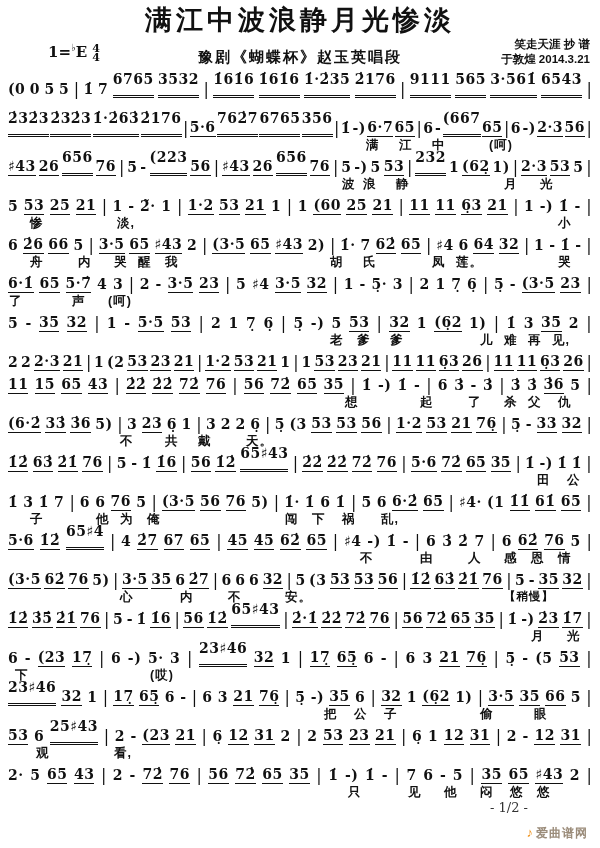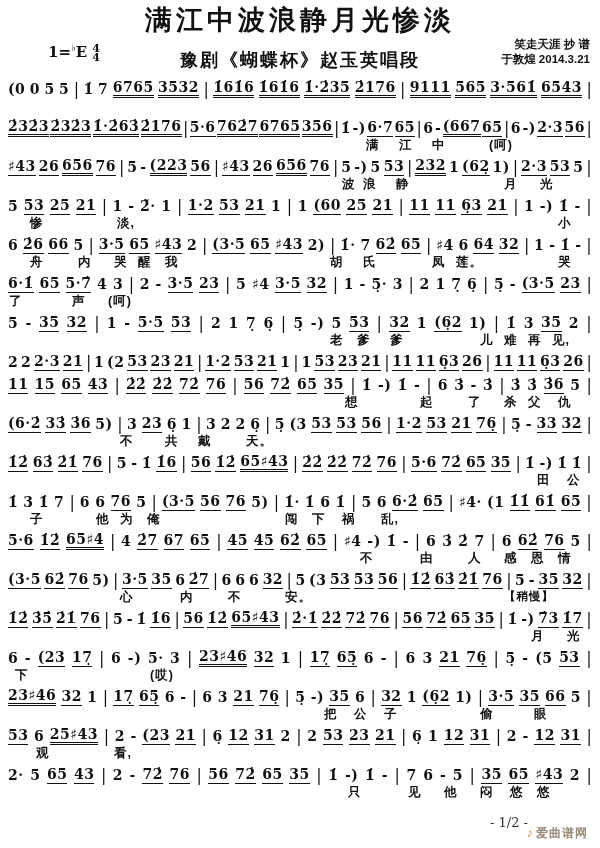--- a/index.html
+++ b/index.html
@@ -15,43 +15,43 @@
   .meta-row{position:relative;height:36px;margin-top:1px;}
   .keysig{
     position:absolute;left:12px;top:6px;font-family:"DejaVu Serif",serif;
     font-weight:bold;font-size:15px;margin-left:36px;
   }
   .keysig sup{font-size:10px;}
   .frac{display:inline-block;vertical-align:middle;text-align:center;
     font-size:11px;line-height:9px;margin-left:5px;}
   .subtitle{
     position:absolute;left:0;right:0;top:12px;text-align:center;
-    font-weight:bold;font-size:18px;letter-spacing:2px;
+    font-weight:bold;font-size:15px;letter-spacing:2px;
   }
   .credits{position:absolute;right:10px;top:1px;font-size:11.5px;font-weight:bold;
     text-align:right;line-height:15px;}
   
   #score{margin-top:3px;}
   .music-row{
     display:flex;justify-content:space-between;align-items:flex-end;
     height:23px;padding:0 8px;
     font-family:"DejaVu Serif",serif;font-weight:bold;font-size:14px;
     white-space:nowrap;
   }
   .tok{display:inline-block;letter-spacing:0.5px;line-height:17px;}
   .u1{border-bottom:1px solid #111;padding-bottom:2px;line-height:14px;}
-  .u2{border-bottom:3px double #111;padding-bottom:1px;line-height:14px;}
+  .u2{border-bottom:3px double #111;padding-bottom:9px;line-height:14px;}
   .bar{font-weight:normal;font-size:16px;letter-spacing:0;}
   .lyr-row{position:relative;height:16px;font-size:12.5px;font-weight:bold;}
   .lyr{position:absolute;top:0;letter-spacing:1px;white-space:nowrap;}
   .mark{font-size:11.5px;}
   
   .pagenum{
     text-align:right;padding-right:72px;font-family:"DejaVu Serif",serif;
-    font-size:13px;margin-top:15px;color:#333;
+    font-size:13px;margin-top:0px;color:#333;
   }
   .watermark{
     position:absolute;right:12px;bottom:6px;font-size:12px;font-weight:bold;
     color:#9b8c7a;letter-spacing:1px;
   }
   .watermark .note{color:#f0941e;font-size:13px;margin-right:2px;}
 </style>
 </head>
 <body>
 
@@ -641,21 +641,21 @@
         <span class="tok u1">72̇</span>
         <span class="tok u1">76</span>
         <span class="tok bar">|</span>
         <span class="tok u1">56</span>
         <span class="tok u1">72̇</span>
         <span class="tok u1">65</span>
         <span class="tok u1">35</span>
         <span class="tok bar">|</span>
         <span class="tok">1̇</span>
         <span class="tok">-)</span>
-        <span class="tok u1">7̇3</span>
+        <span class="tok u1">2̇3</span>
         <span class="tok u1">1̇7</span>
         <span class="tok bar">|</span>
       </div>
       <div class="lyr-row">
         <span class="lyr" style="left: 88.5%;">月</span>
         <span class="lyr" style="left: 94.5%;">光</span>
       </div>
     </div>
     <div>
       <div class="music-row">

